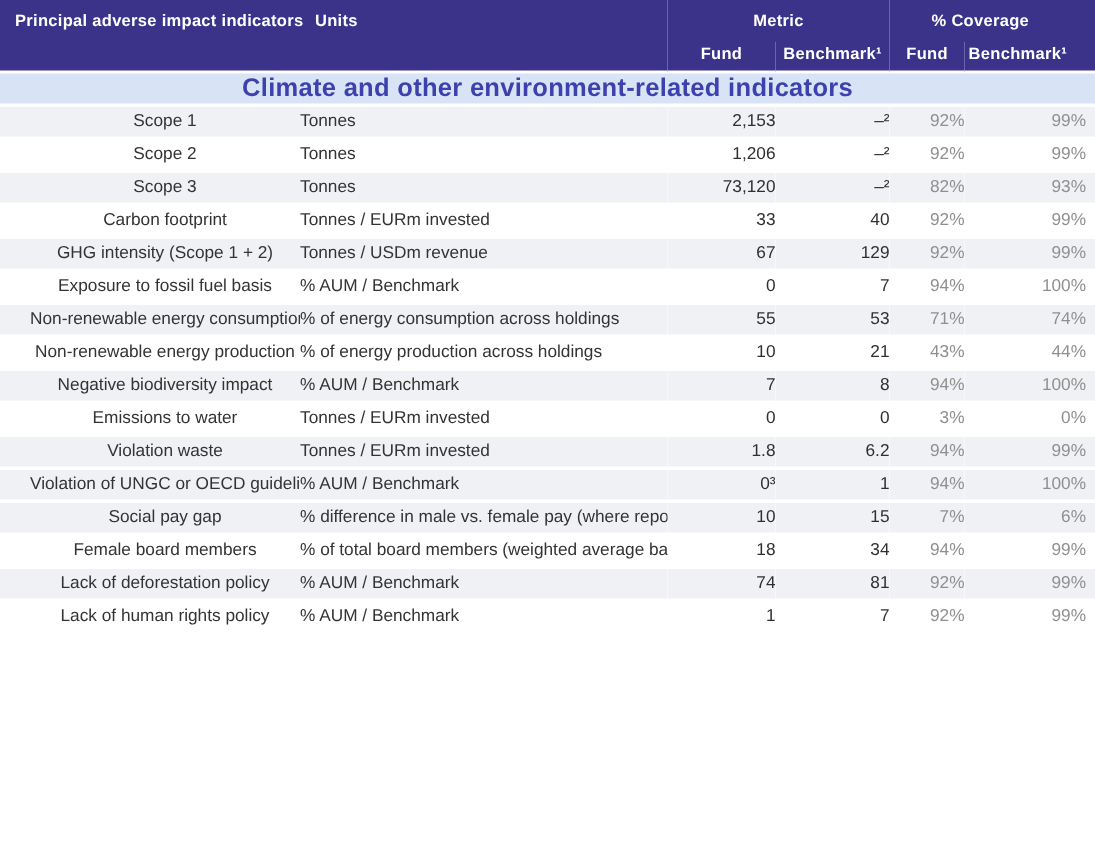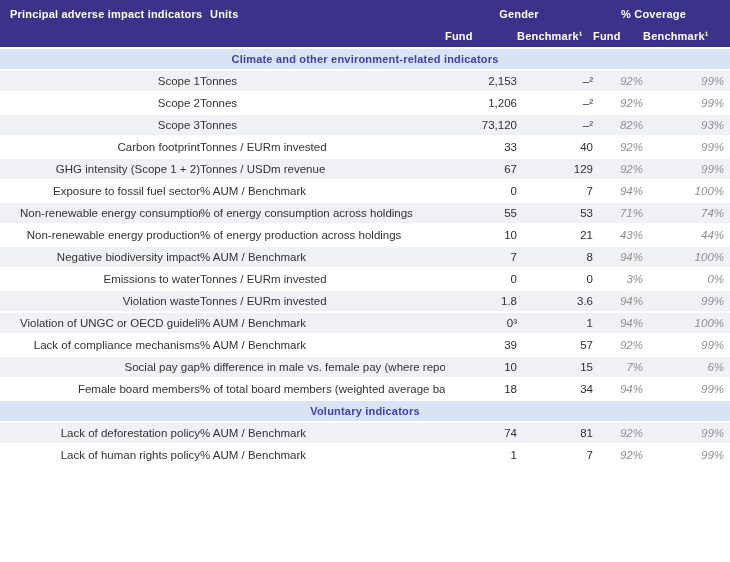--- a/index.html
+++ b/index.html
@@ -35,67 +35,67 @@
     color:var(--header-text);
     font-size:11px;
     font-weight:bold;
     letter-spacing:0.2px;
     white-space:nowrap;
   }
   thead tr.hrow1 th{height:28px;vertical-align:middle;}
   thead tr.hrow2 th{height:20px;vertical-align:top;padding-top:2px;border-bottom:2px solid #ffffff;}
   th.left{text-align:left;padding-left:10px;}
   th.center{text-align:center;}
-  th.num{text-align:left;}
+  th.num{text-align:center;}
   th.pad-r{padding-right:16px;}
 
   tr.section-row td{
     background:var(--section-bg);
     color:var(--section-text);
-    font-size:11px;
+    font-size:17px;
     font-weight:bold;
     text-align:center;
     height:22px;
     vertical-align:middle;
     border-bottom:2px solid #ffffff;
     letter-spacing:0.2px;
   }
   tr.data-row td{
     height:22px;
     vertical-align:middle;
     font-size:11.5px;
     border-bottom:2px solid #ffffff;
     white-space:nowrap;
     overflow:hidden;
   }
   tr.data-row.stripe td{background:var(--row-stripe);}
-  td.label{color:var(--text-dark);padding-left:20px;text-align:right;}
+  td.label{color:var(--text-dark);padding-left:20px;text-align:center;}
   td.units{color:var(--text-dark);text-align:left;}
   td.num{text-align:right;}
   td.metric{color:var(--metric-text);}
-  td.coverage{color:var(--coverage-text);font-style:italic;}
+  td.coverage{color:var(--coverage-text);}
   td.pad-r{padding-right:6px;}
 </style>
 </head>
 <body>
 
 <table>
   <colgroup>
     <col class="c-indicator">
     <col class="c-units">
     <col class="c-mfund">
     <col class="c-mbench">
     <col class="c-cfund">
     <col class="c-cbench">
   </colgroup>
   <thead>
     <tr class="hrow1">
       <th class="left">Principal adverse impact indicators</th>
       <th class="left">Units</th>
-      <th class="center" colspan="2">Gender</th>
+      <th class="center" colspan="2">Metric</th>
       <th class="center pad-r" colspan="2">% Coverage</th>
     </tr>
     <tr class="hrow2">
       <th></th>
       <th></th>
       <th class="num">Fund</th>
       <th class="num">Benchmark¹</th>
       <th class="num">Fund</th>
       <th class="num pad-r">Benchmark¹</th>
     </tr>
@@ -138,21 +138,21 @@
       </tr>
       <tr class="data-row stripe">
         <td class="label">GHG intensity (Scope 1 + 2)</td>
         <td class="units">Tonnes / USDm revenue</td>
         <td class="num metric">67</td>
         <td class="num metric">129</td>
         <td class="num coverage">92%</td>
         <td class="num coverage pad-r">99%</td>
       </tr>
       <tr class="data-row">
-        <td class="label">Exposure to fossil fuel sector</td>
+        <td class="label">Exposure to fossil fuel basis</td>
         <td class="units">% AUM / Benchmark</td>
         <td class="num metric">0</td>
         <td class="num metric">7</td>
         <td class="num coverage">94%</td>
         <td class="num coverage pad-r">100%</td>
       </tr>
       <tr class="data-row stripe">
         <td class="label">Non-renewable energy consumption</td>
         <td class="units">% of energy consumption across holdings</td>
         <td class="num metric">55</td>
@@ -181,59 +181,48 @@
         <td class="units">Tonnes / EURm invested</td>
         <td class="num metric">0</td>
         <td class="num metric">0</td>
         <td class="num coverage">3%</td>
         <td class="num coverage pad-r">0%</td>
       </tr>
       <tr class="data-row stripe">
         <td class="label">Violation waste</td>
         <td class="units">Tonnes / EURm invested</td>
         <td class="num metric">1.8</td>
-        <td class="num metric">3.6</td>
+        <td class="num metric">6.2</td>
         <td class="num coverage">94%</td>
         <td class="num coverage pad-r">99%</td>
       </tr>
       <tr class="data-row stripe">
         <td class="label">Violation of UNGC or OECD guidelines³</td>
         <td class="units">% AUM / Benchmark</td>
         <td class="num metric">0³</td>
         <td class="num metric">1</td>
         <td class="num coverage">94%</td>
         <td class="num coverage pad-r">100%</td>
-      </tr>
-      <tr class="data-row">
-        <td class="label">Lack of compliance mechanisms</td>
-        <td class="units">% AUM / Benchmark</td>
-        <td class="num metric">39</td>
-        <td class="num metric">57</td>
-        <td class="num coverage">92%</td>
-        <td class="num coverage pad-r">99%</td>
       </tr>
       <tr class="data-row stripe">
         <td class="label">Social pay gap</td>
         <td class="units">% difference in male vs. female pay (where reported)</td>
         <td class="num metric">10</td>
         <td class="num metric">15</td>
         <td class="num coverage">7%</td>
         <td class="num coverage pad-r">6%</td>
       </tr>
       <tr class="data-row">
         <td class="label">Female board members</td>
         <td class="units">% of total board members (weighted average basis)</td>
         <td class="num metric">18</td>
         <td class="num metric">34</td>
         <td class="num coverage">94%</td>
         <td class="num coverage pad-r">99%</td>
       </tr>
-      <tr class="section-row">
-        <td colspan="6">Voluntary indicators</td>
-      </tr>
       <tr class="data-row stripe">
         <td class="label">Lack of deforestation policy</td>
         <td class="units">% AUM / Benchmark</td>
         <td class="num metric">74</td>
         <td class="num metric">81</td>
         <td class="num coverage">92%</td>
         <td class="num coverage pad-r">99%</td>
       </tr>
       <tr class="data-row">
         <td class="label">Lack of human rights policy</td>

